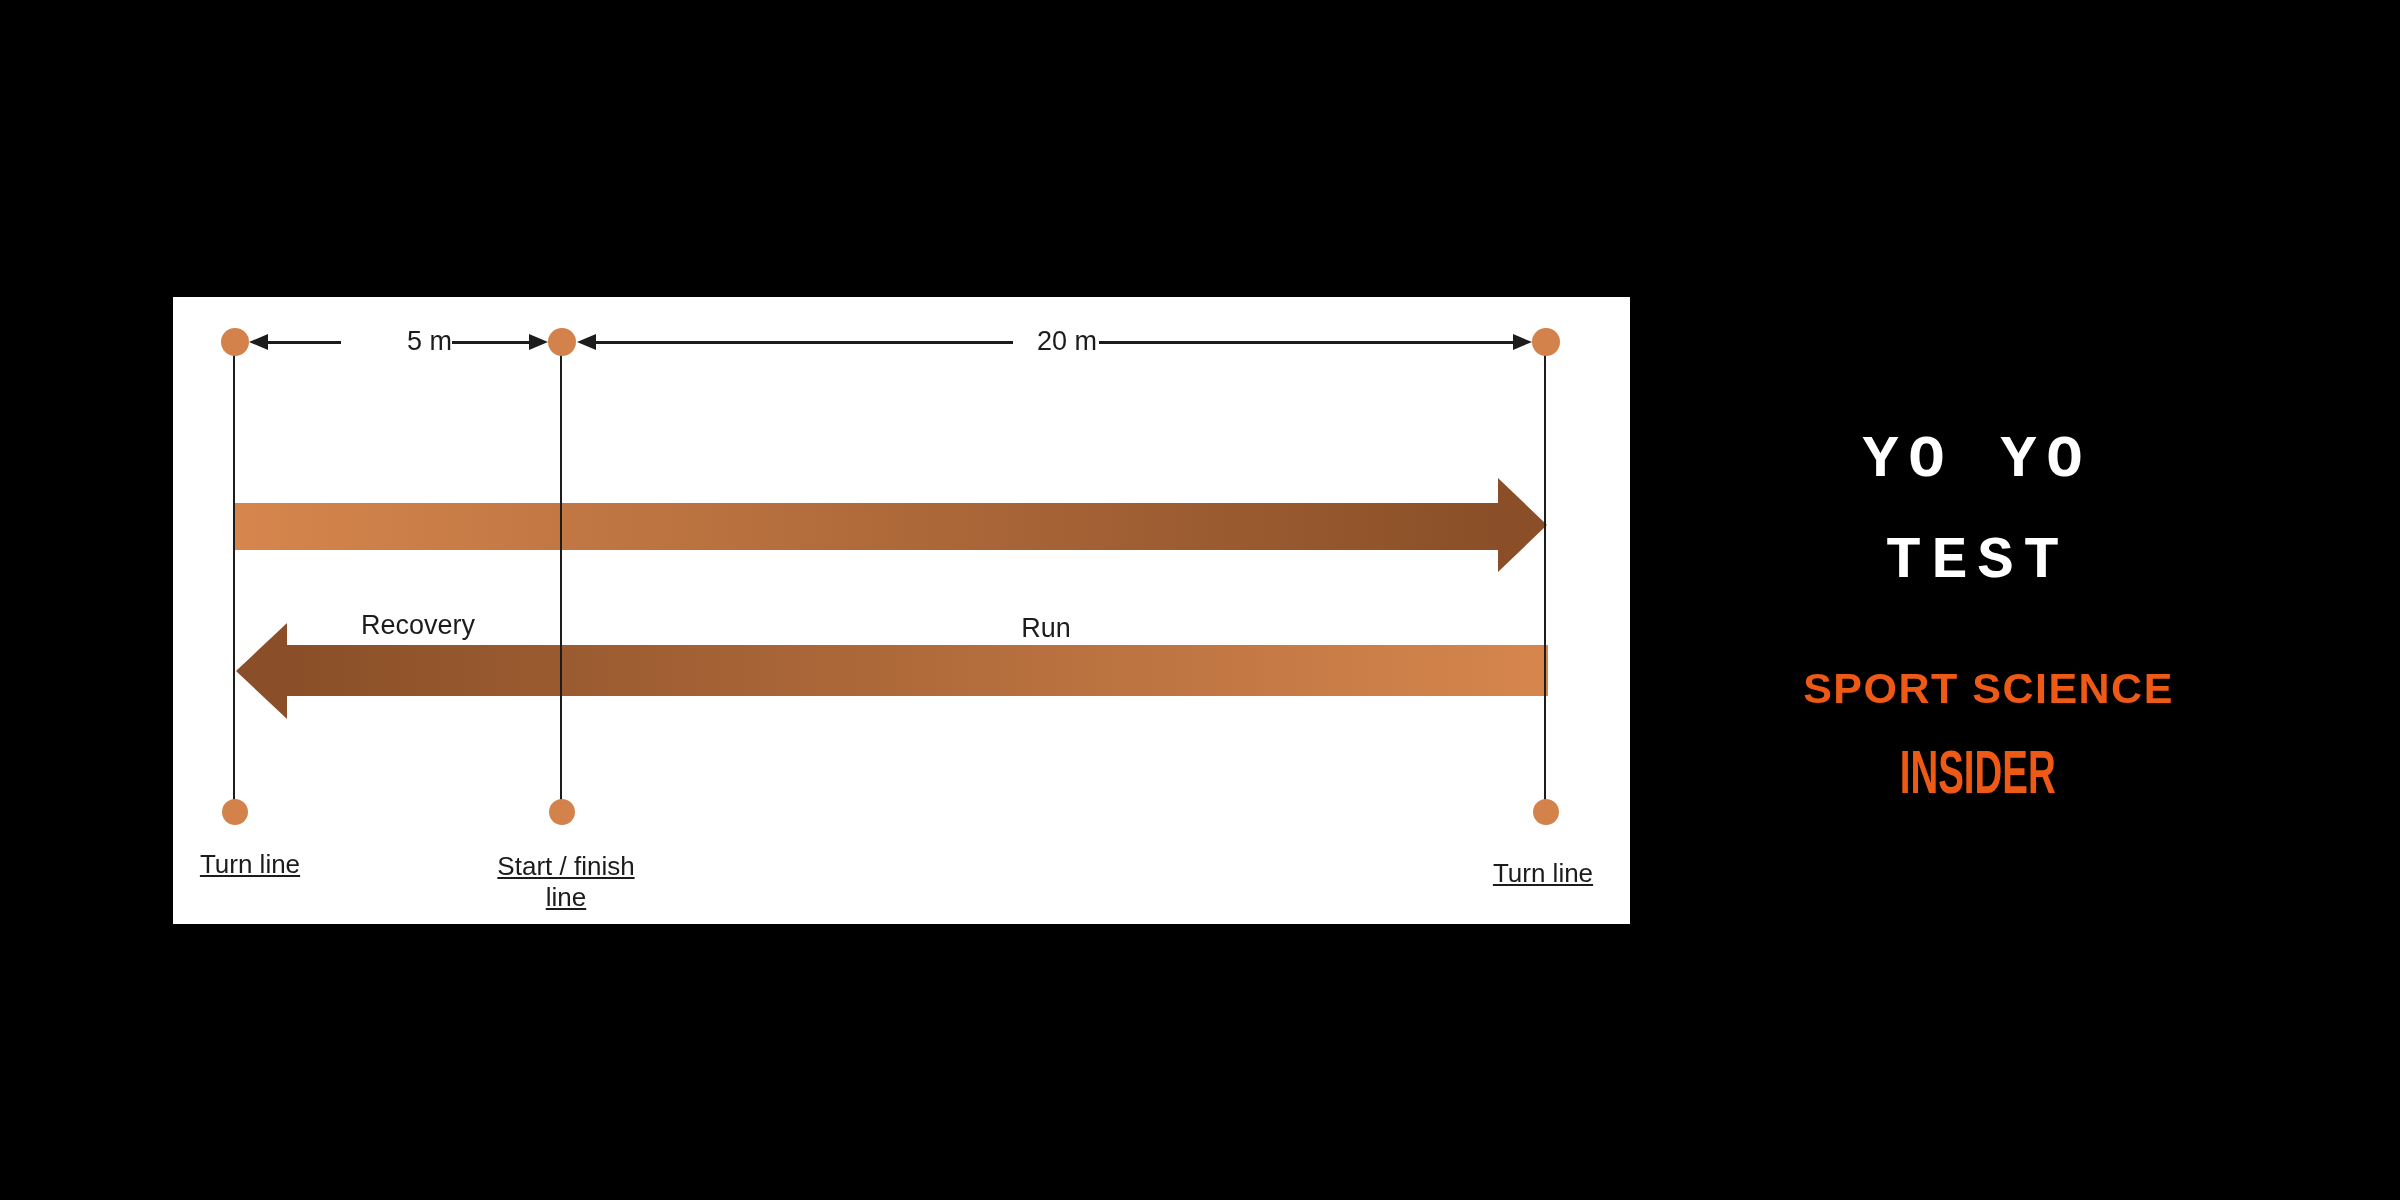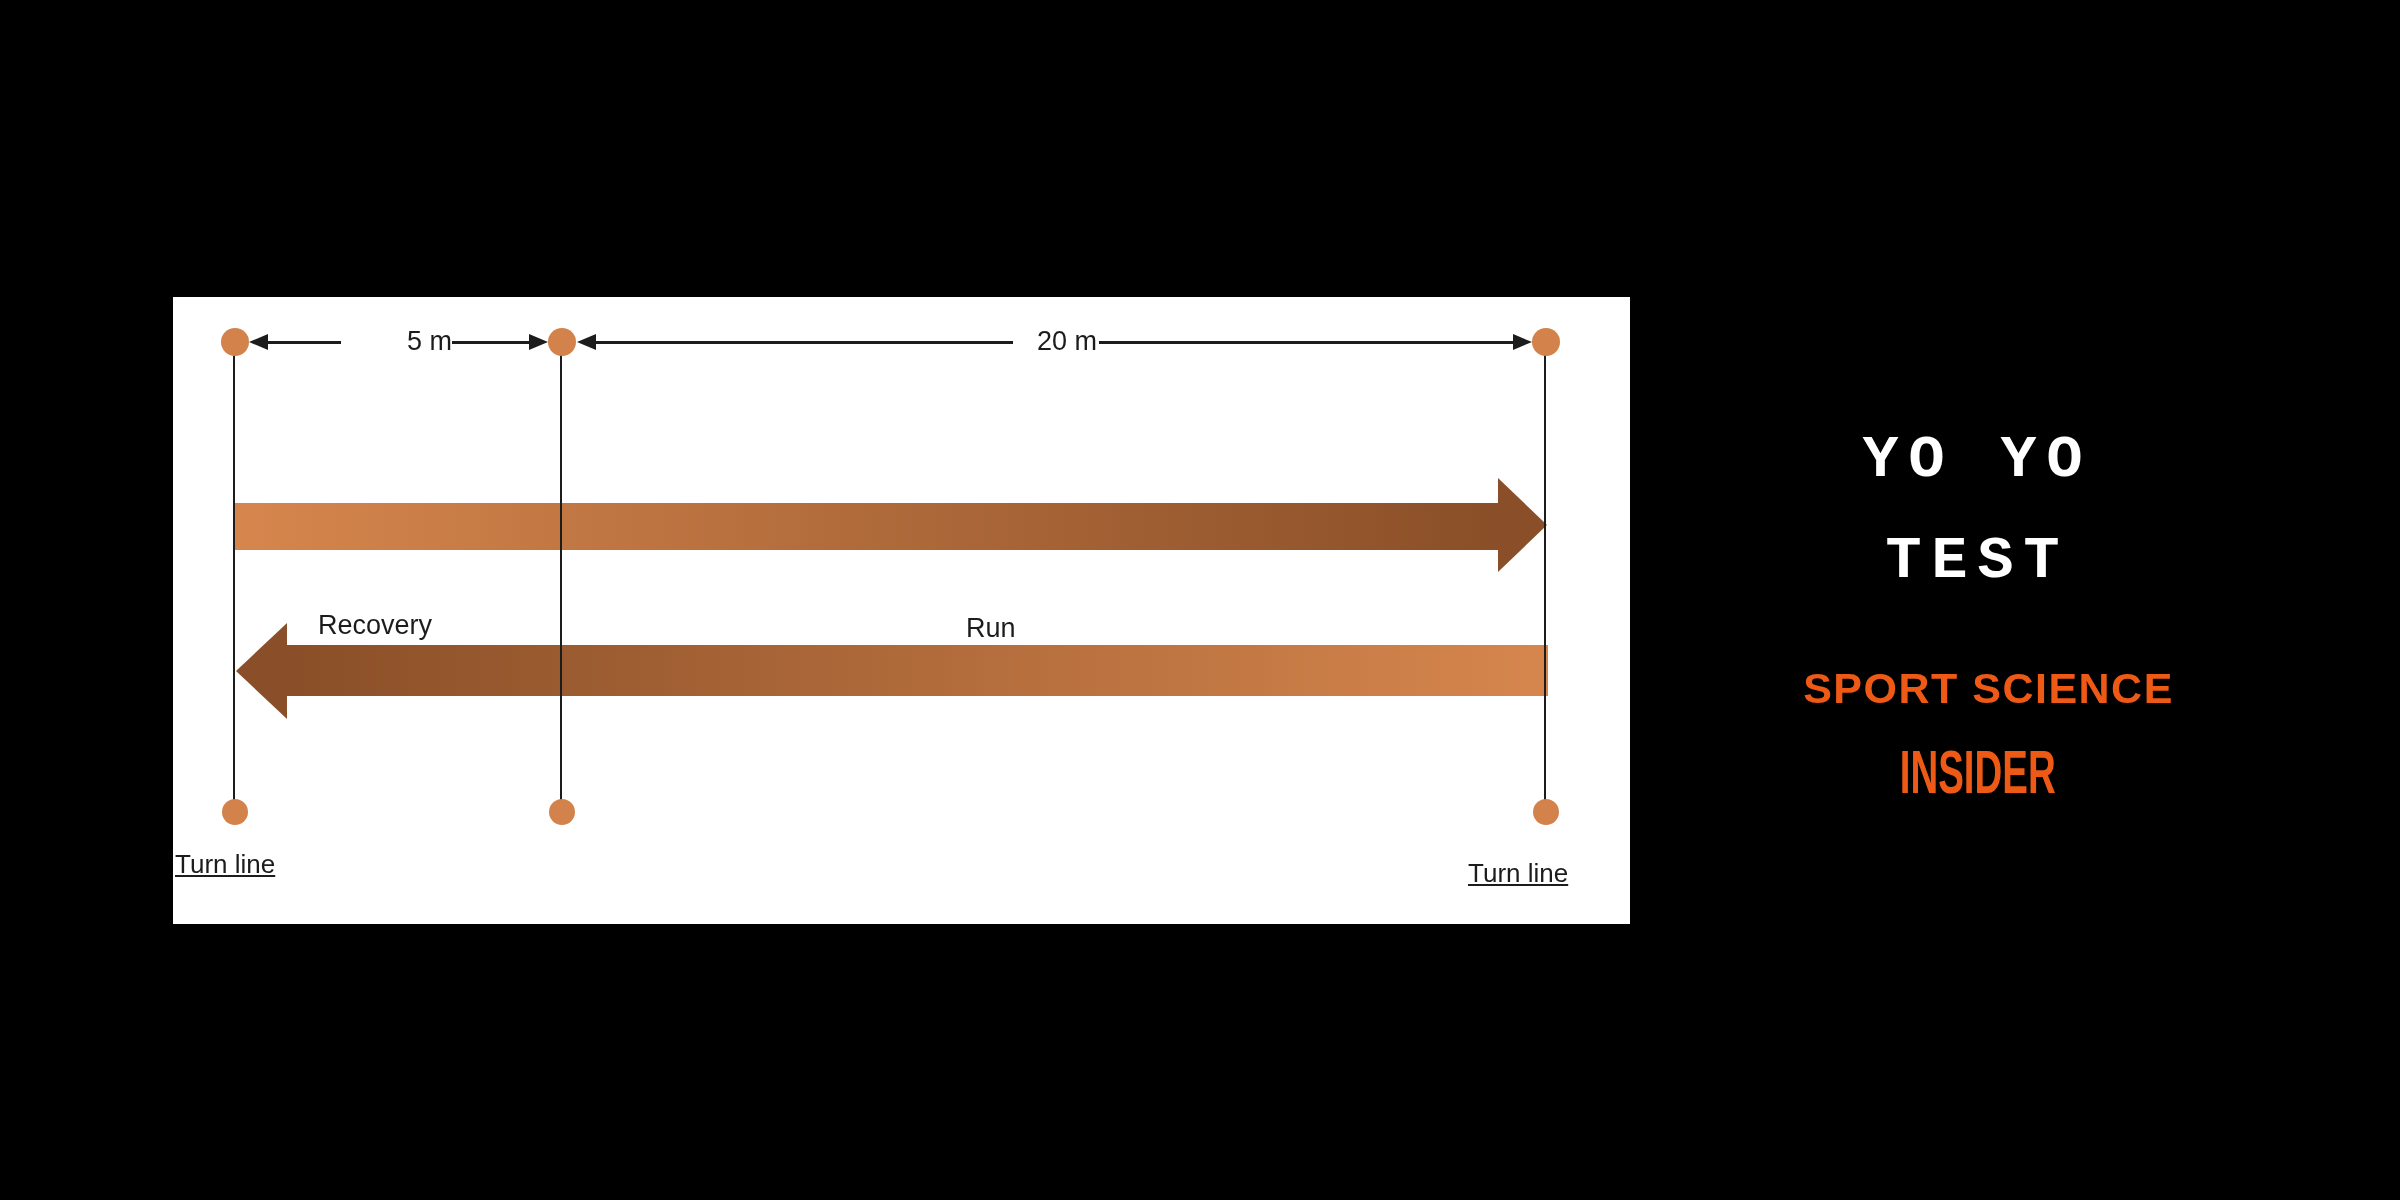--- a/index.html
+++ b/index.html
@@ -106,21 +106,21 @@
     border-bottom: 48px solid transparent;
     border-right: 51px solid var(--arrow-brown);
     z-index: 1;
   }
 
   
   .diag-label {
     position: absolute;
     font-size: 27px;
     color: var(--ink);
-    text-align: left;
+    text-align: center;
     z-index: 5;
     white-space: nowrap;
   }
   .diag-label.small { font-size: 26px; text-decoration: underline; }
   .two-line { white-space: normal; line-height: 31px; }
 
   
   .branding {
     position: absolute;
     left: 1580px; top: 0;
@@ -195,20 +195,24 @@
 
   <div class="cone top" style="left:48px;top:31px"></div>
   <div class="cone top" style="left:375px;top:31px"></div>
   <div class="cone top" style="left:1359px;top:31px"></div>
 
   <div class="cone bottom" style="left:49px;top:502px"></div>
   <div class="cone bottom" style="left:376px;top:502px"></div>
   <div class="cone bottom" style="left:1360px;top:502px"></div>
 
   <div class="diag-label small" style="left:2px;top:552px;width:150px">Turn line</div>
+  <div class="diag-label small two-line" style="left:293px;top:554px;width:200px">
+    <span>Start / finish</span><br>
+    <span>line</span>
+  </div>
   <div class="diag-label small" style="left:1295px;top:561px;width:150px">Turn line</div>
 </div>
 
 <div class="branding">
   <div class="brand-title">
     <span>YO YO</span><br>
     <span>TEST</span>
   </div>
   <div class="brand-sub">SPORT SCIENCE</div>
   <div class="brand-sub-bold">

